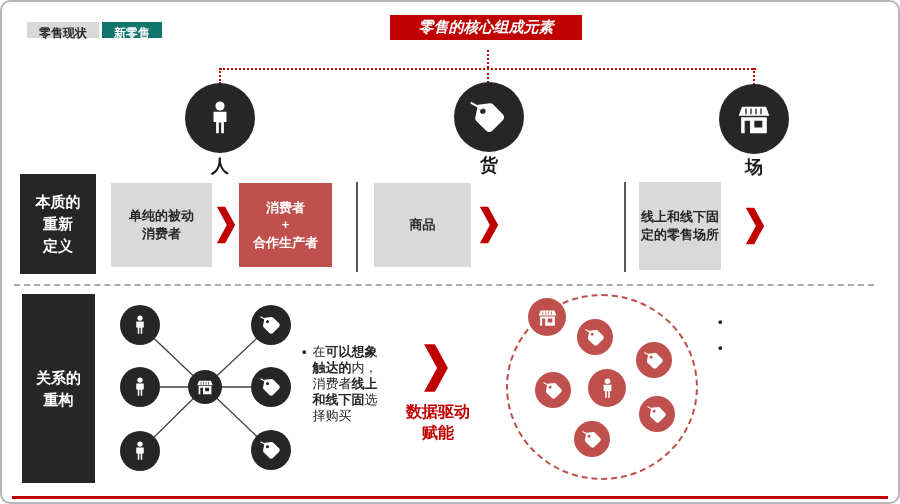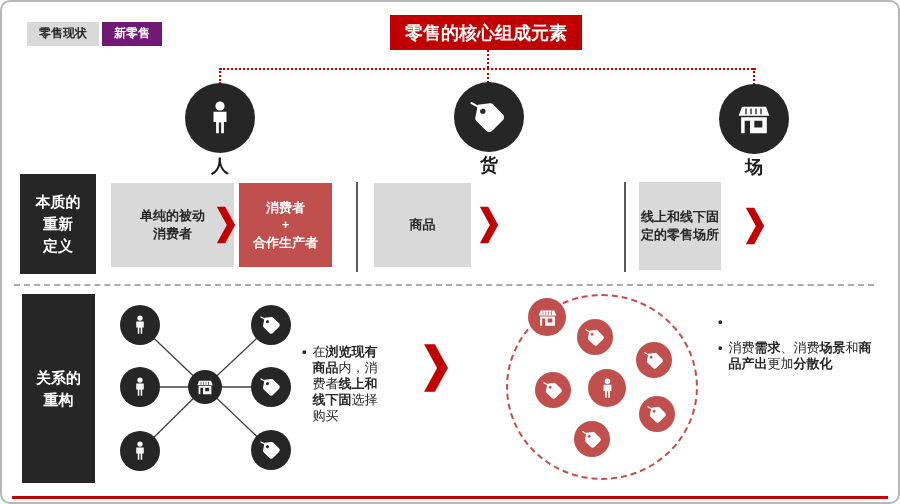--- a/index.html
+++ b/index.html
@@ -3,26 +3,26 @@
 <meta charset="utf-8">
 <style>
   * { margin:0; padding:0; box-sizing:border-box; }
   html,body { background:#fff; }
   body { font-family:"Liberation Sans","DejaVu Sans",sans-serif; }
   .slide{
     position:relative; width:900px; height:504px; background:#fff;
     border:2px solid #B7B7B7; border-radius:10px; overflow:hidden;
   }
   .abs{ position:absolute; }
-  .chip{ height:24px; line-height:23px; text-align:center; font-size:12px; font-weight:bold; padding:0 12px; }
+  .chip{ height:16px; line-height:23px; text-align:center; font-size:12px; font-weight:bold; padding:0 12px; }
   .chip-gray{ background:#D9D9D9; color:#262626; }
-  .chip-red{ background:#701a75; color:#fff; }
+  .chip-red{ background:#0f766e; color:#fff; }
   .banner{
-    left:388px; top:13px; width:192px; height:35px; background:#C00000; color:#fff;
-    display:flex; align-items:center; justify-content:center; font-size:18px; font-weight:bold;
+    left:388px; top:13px; width:192px; height:25px; background:#C00000; color:#fff;
+    display:flex; align-items:center; justify-content:center; font-size:15px; font-weight:bold;font-style:italic;
   }
   .dot-v{ border-left:2px dotted #C00000; width:0; }
   .dot-h{ border-top:2px dotted #C00000; height:0; }
   .circle{ border-radius:50%; display:flex; align-items:center; justify-content:center; }
   .dark{ background:#262626; }
   .brick{ background:#C0504D; }
   .icon{ color:#fff; display:block; }
   .pillar-label{ width:70px; text-align:center; font-size:18px; font-weight:bold; color:#1a1a1a; }
   .side-label{
     background:#262626; color:#fff; font-weight:bold; font-size:15px;
@@ -103,21 +103,21 @@
       </svg>
   </div>
   <div class="abs pillar-label" style="left:717px;top:153px">场</div>
 
   <div class="abs side-label" style="left:20px;top:292px;width:73px;height:189px">关系的
 重构</div>
   <div class="abs side-label" style="left:18px;top:172px;width:76px;height:100px">本质的
 重新
 定义</div>
 
-  <div class="abs cellbox from-box" style="left:109px;top:181px;width:123px;height:84px">单纯的被动
+  <div class="abs cellbox from-box" style="left:109px;top:181px;width:101px;height:84px">单纯的被动
 消费者</div>
   <svg class="abs" style="left:214px;top:201px;color:#C00000" width="20" height="44">
       <use href="#i-chevron"></use>
     </svg>
   <div class="abs cellbox to-box" style="left:237px;top:181px;width:93px;height:84px">消费者
 +
 合作生产者</div>
   <div class="abs divider" style="left:354px;top:180px;height:90px"></div>
 
   <div class="abs cellbox from-box" style="left:372px;top:181px;width:97px;height:84px">商品</div>
@@ -158,26 +158,28 @@
       <use href="#i-person" x="19" y="140" width="22" height="22"></use>
       <use href="#i-tag" x="150" y="14" width="22" height="22"></use>
       <use href="#i-tag" x="150" y="76" width="22" height="22"></use>
       <use href="#i-tag" x="150" y="139" width="22" height="22"></use>
       <use href="#i-store" x="85" y="77" width="20" height="20"></use>
     </g>
   </svg>
 
   <div class="abs note" style="left:300px;top:342px;width:104px">
     <span class="bullet">•</span>
-    <span style="width:76px"><span>在</span><span class="b">浏览现有商品</span><span>内，消费者</span><span class="b">线上和线下固</span><span>选择购买</span></span>
+    <span style="width:76px"><span>在</span><span class="b">可以想象触达的</span><span>内，消费者</span><span class="b">线上和线下固</span><span>选择购买</span></span>
   </div>
 
   <svg class="abs" style="left:421px;top:341px;color:#C00000" width="26" height="50">
       <use href="#i-chevron"></use>
     </svg>
+  <div class="abs driver-label" style="left:388px;top:400px;width:96px">数据驱动
+赋能</div>
 
   <div class="abs dash-circle" style="left:504px;top:292px;width:192px;height:186px"></div>
   <div class="abs circle brick" style="left:526px;top:296px;width:38px;height:38px">
     <svg class="icon" width="23" height="23">
         <use href="#i-store"></use>
       </svg>
   </div>
   <div class="abs circle brick" style="left:575px;top:317px;width:36px;height:36px">
     <svg class="icon" width="21" height="21">
         <use href="#i-tag"></use>
@@ -208,19 +210,18 @@
         <use href="#i-tag"></use>
       </svg>
   </div>
 
   <div class="abs" style="left:716px;top:312px;width:172px">
     <div class="note" style="line-height:16.5px">
       <span class="bullet">•</span>
     </div>
     <div class="note" style="line-height:16.5px;margin-top:9px">
       <span class="bullet">•</span>
-      <span style="width:150px"><span>消费</span><span class="b">需求</span><span>、消费</span><span class="b">场景</span><span>和</span><span class="b">商品产出</span><span>更加</span><span class="b">分散化</span></span>
     </div>
   </div>
 
   <div class="abs bottom-line" style="left:10px;right:10px;bottom:3px"></div>
 
 </div>
 
 </body></html>

